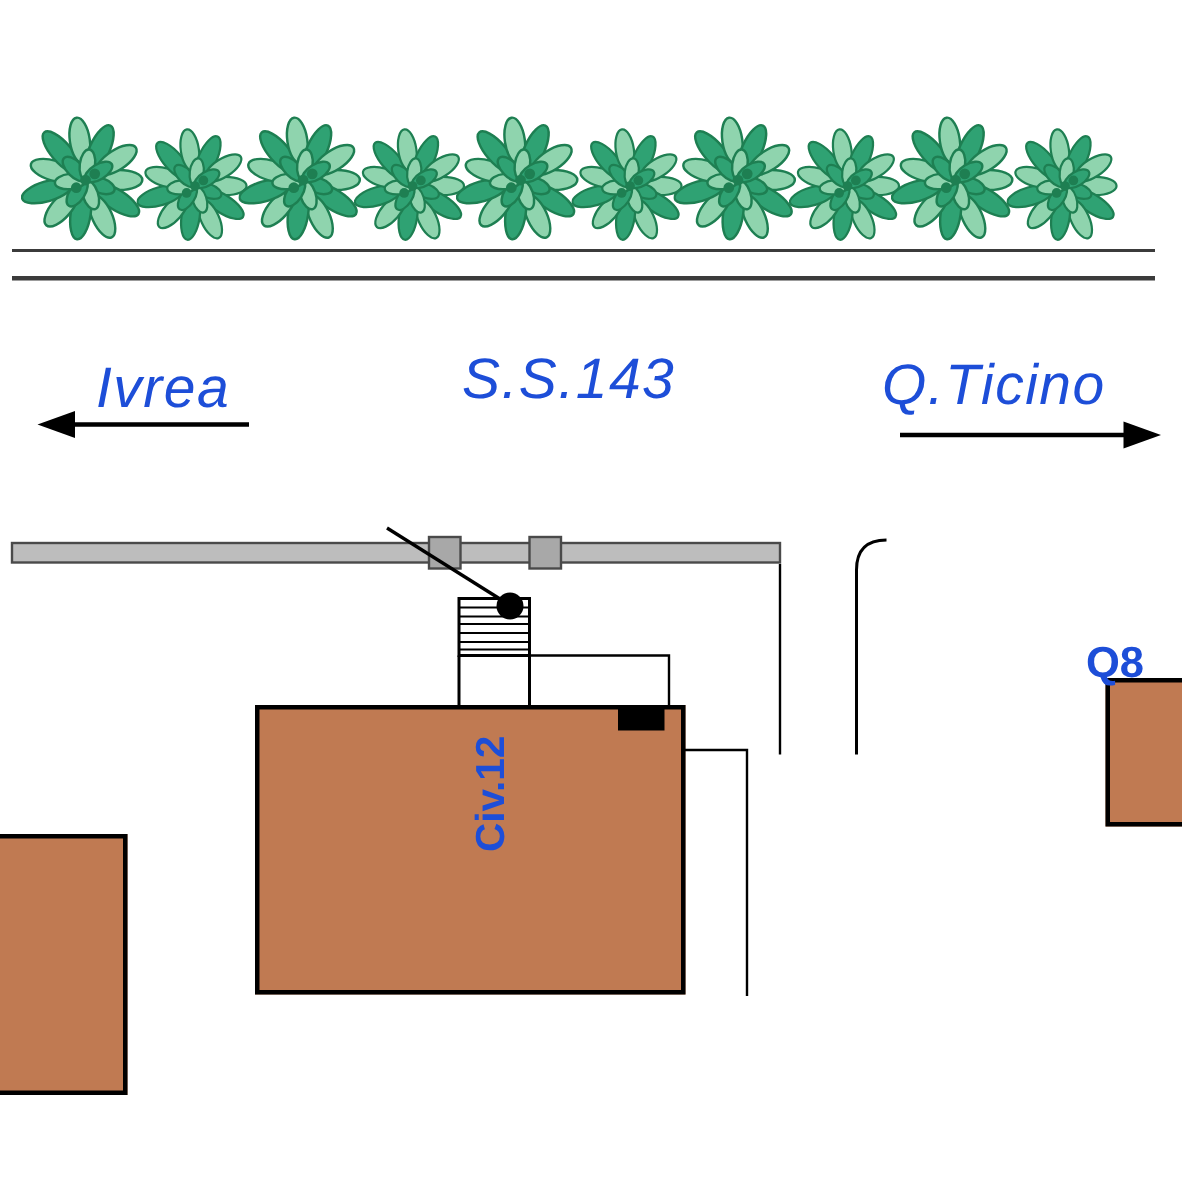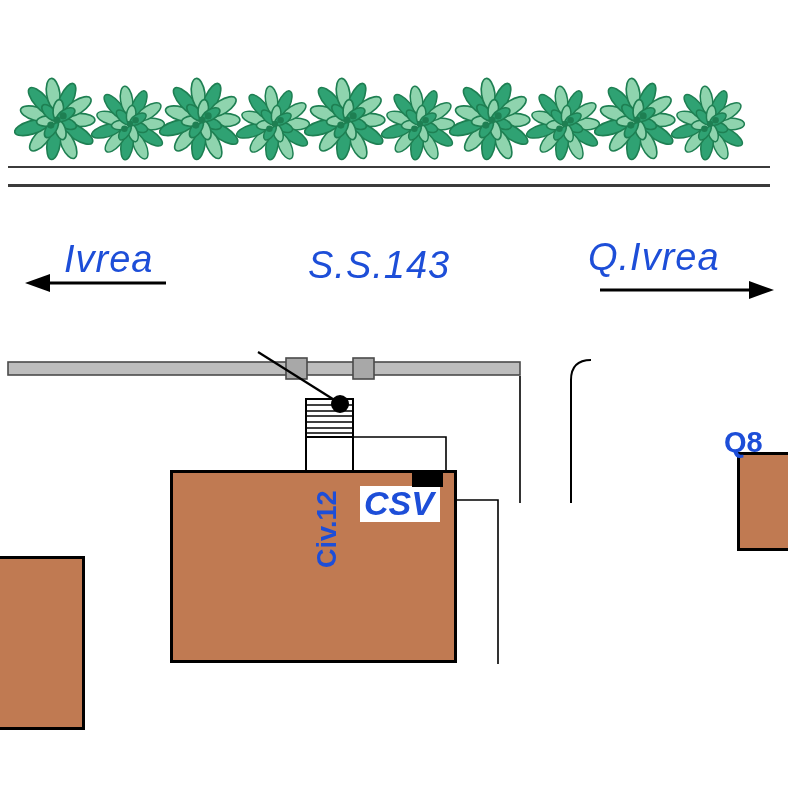--- a/index.html
+++ b/index.html
@@ -21,21 +21,21 @@
   }
   .building.main{left:170px;top:470px;width:287px;height:193px;}
   .building.q8{left:737px;top:452px;width:58px;height:99px;}
   .building.bottom-left{left:-14px;top:556px;width:99px;height:174px;}
   
   #overlay{position:absolute;left:0;top:0;z-index:2;}
   
   .txt{position:absolute;z-index:3;white-space:nowrap;}
   .dest{font-style:italic;font-size:38px;letter-spacing:1px;}
   .lbl-ivrea{left:64px;top:238px;}
-  .lbl-road{left:308px;top:244px;}
+  .lbl-road{left:308px;top:232px;}
   .lbl-qticino{left:588px;top:236px;}
   .lbl-cso{left:222px;top:316px;font-size:34px;font-weight:bold;font-style:italic;}
   .lbl-csv{
     left:360px;top:486px;font-size:34px;font-weight:bold;font-style:italic;
     background:#fff;padding:0 6px 2px 4px;line-height:1.0;
   }
   .lbl-q8{left:724px;top:426px;font-size:29px;font-weight:bold;}
   .lbl-civ{
     left:312px;top:568px;font-size:27px;font-weight:bold;
     transform:rotate(-90deg);transform-origin:0 0;
@@ -146,20 +146,19 @@
     <path d="M 353,437 L 446,437 L 446,471" fill="none" stroke="#000" stroke-width="1.6"></path>
 
     <line x1="258" y1="352" x2="336" y2="401" stroke="#000" stroke-width="2.2"></line>
     <circle cx="340" cy="404" r="9" fill="#000"></circle>
 
     <path d="M 456,500 L 498,500 L 498,664" fill="none" stroke="#000" stroke-width="1.6"></path>
   </svg>
 
   <div class="txt dest lbl-ivrea">Ivrea</div>
   <div class="txt dest lbl-road">S.S.143</div>
-  <div class="txt dest lbl-qticino">Q.Ivrea</div>
+  <div class="txt dest lbl-qticino">Q.Ticino</div>
 
-  <div class="txt lbl-csv">CSV</div>
   <div class="csv-marker"></div>
 
   <div class="txt lbl-q8">Q8</div>
   <div class="txt lbl-civ">Civ.12</div>
 </div>
 
 </body></html>

